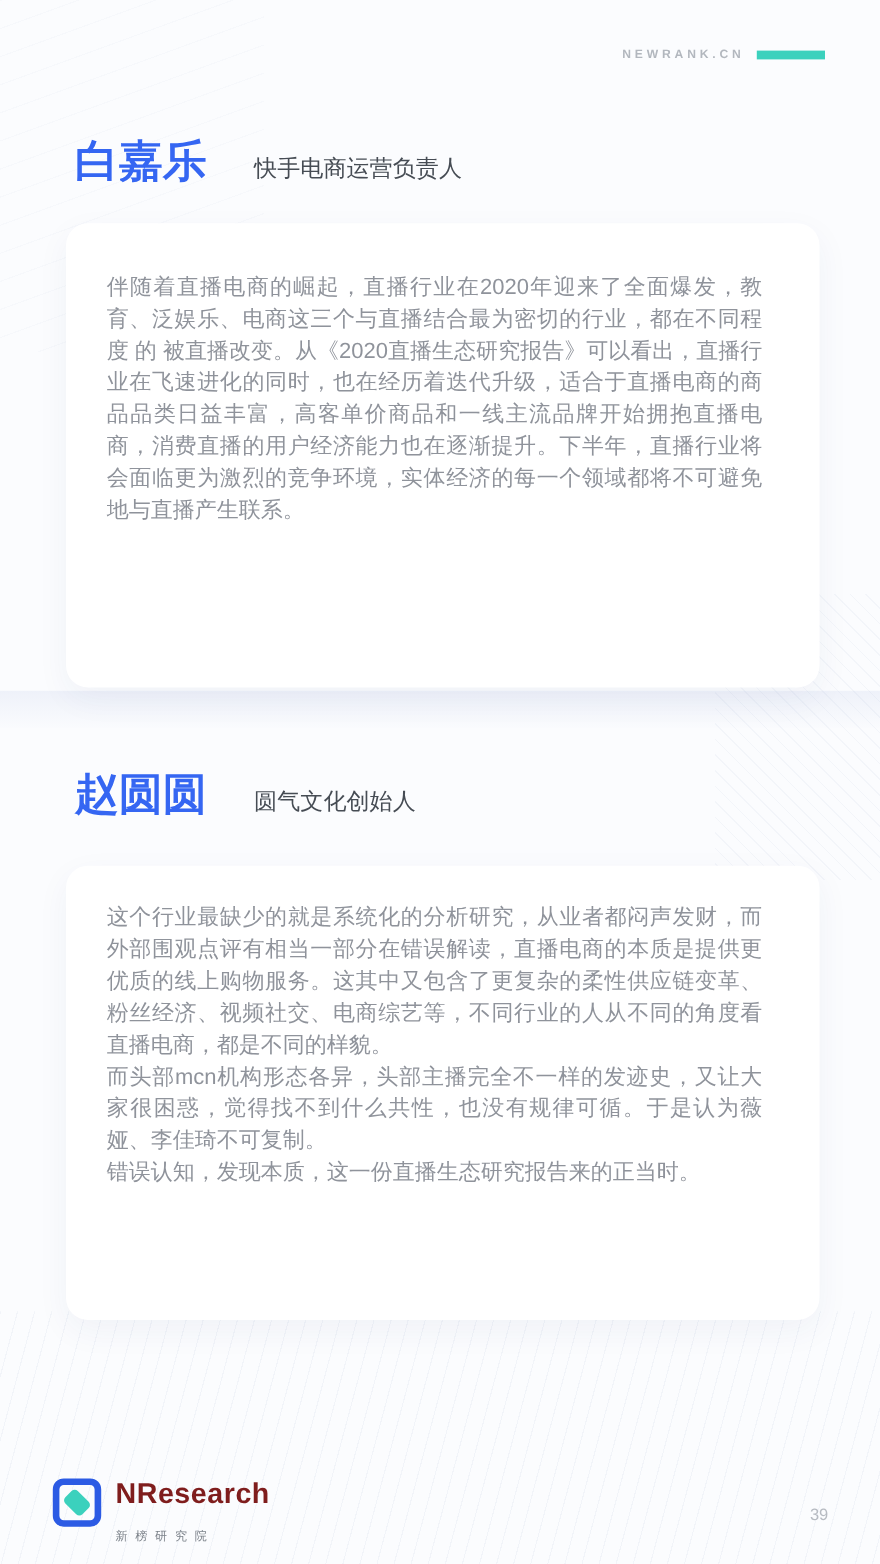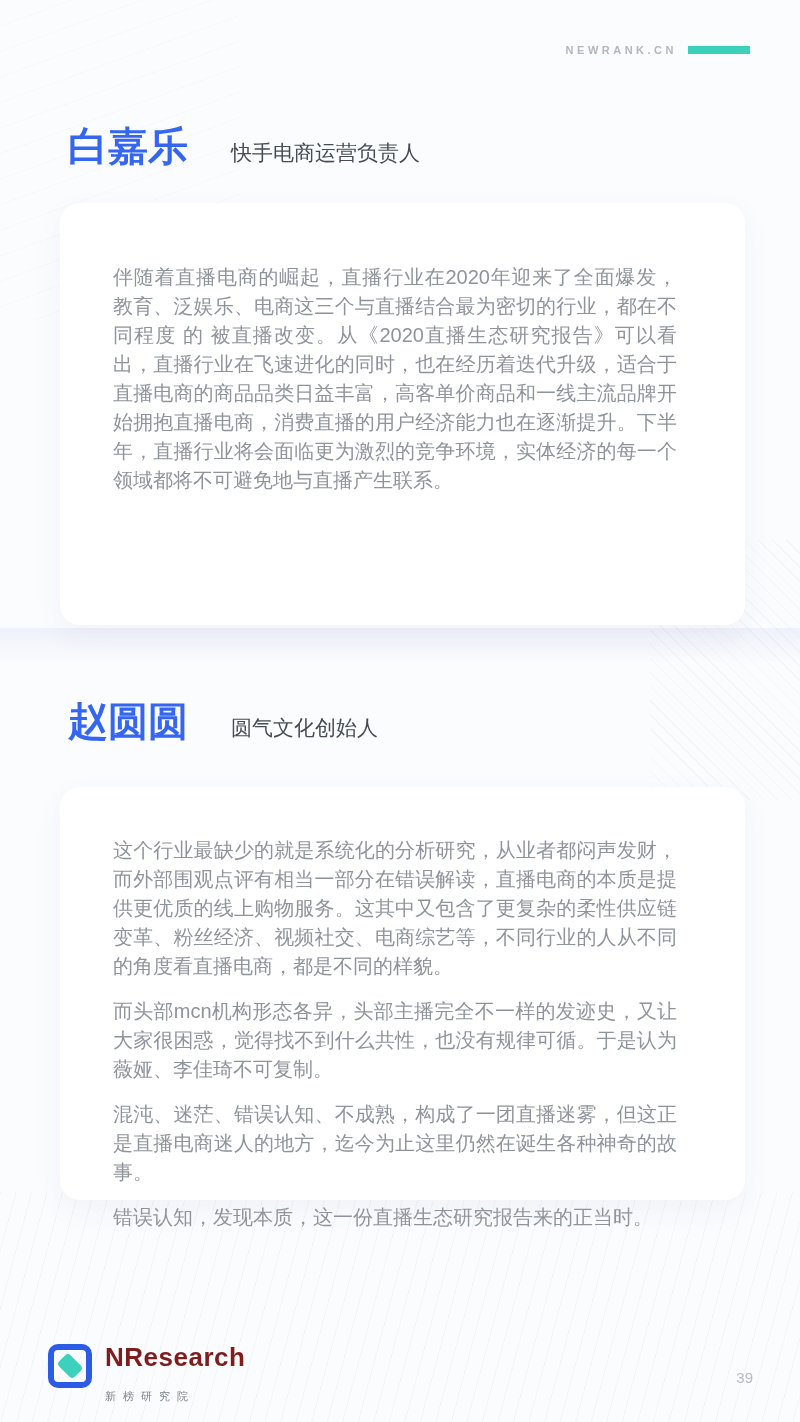--- a/index.html
+++ b/index.html
@@ -60,21 +60,21 @@
     border-radius:20px;box-shadow:0 10px 30px rgba(40,60,110,0.05);
   }
   #card-1{top:203px;height:422px;}
   #card-2{top:787px;height:413px;}
   .card-text{
     padding:44px 52px 0 37px;
     font-size:20px;line-height:29px;color:var(--body-gray);
     text-align:justify;
   }
   #card-2 .card-text{padding-top:33px;}
-  .card-text p{margin:16px;}
+  .card-text p{margin:0;}
   
   .footer-logo{
     position:absolute;left:48px;top:1344px;
     display:flex;align-items:flex-start;gap:13px;
   }
   .logo-icon{
     width:44px;height:44px;border:6px solid var(--logo-blue);
     border-radius:10px;position:relative;flex:0 0 auto;
   }
   .logo-gem{
@@ -119,21 +119,20 @@
 
 <div class="section-heading" id="heading-2">
   <span class="expert-name">赵圆圆</span>
   <span class="expert-role">圆气文化创始人</span>
 </div>
 
 <div class="card" id="card-2">
   <div class="card-text">
     <p>这个行业最缺少的就是系统化的分析研究，从业者都闷声发财，而外部围观点评有相当一部分在错误解读，直播电商的本质是提供更优质的线上购物服务。这其中又包含了更复杂的柔性供应链变革、粉丝经济、视频社交、电商综艺等，不同行业的人从不同的角度看直播电商，都是不同的样貌。</p>
     <p>而头部mcn机构形态各异，头部主播完全不一样的发迹史，又让大家很困惑，觉得找不到什么共性，也没有规律可循。于是认为薇娅、李佳琦不可复制。</p>
-    <p>混沌、迷茫、错误认知、不成熟，构成了一团直播迷雾，但这正是直播电商迷人的地方，迄今为止这里仍然在诞生各种神奇的故事。</p>
     <p>错误认知，发现本质，这一份直播生态研究报告来的正当时。</p>
   </div>
 </div>
 
 <div class="footer-logo">
   <span class="logo-icon">
     <span class="logo-gem"></span>
   </span>
   <span>
     <div class="logo-title">NResearch</div>

